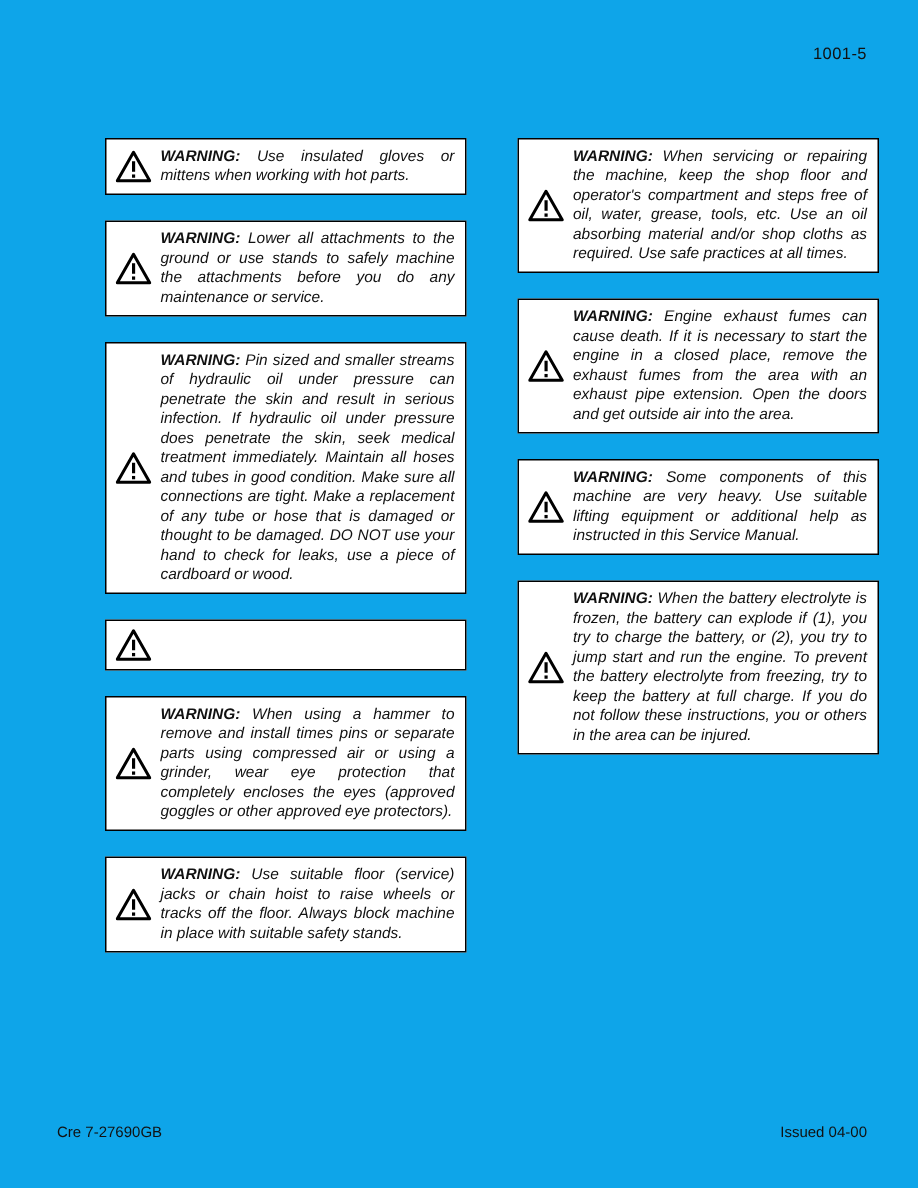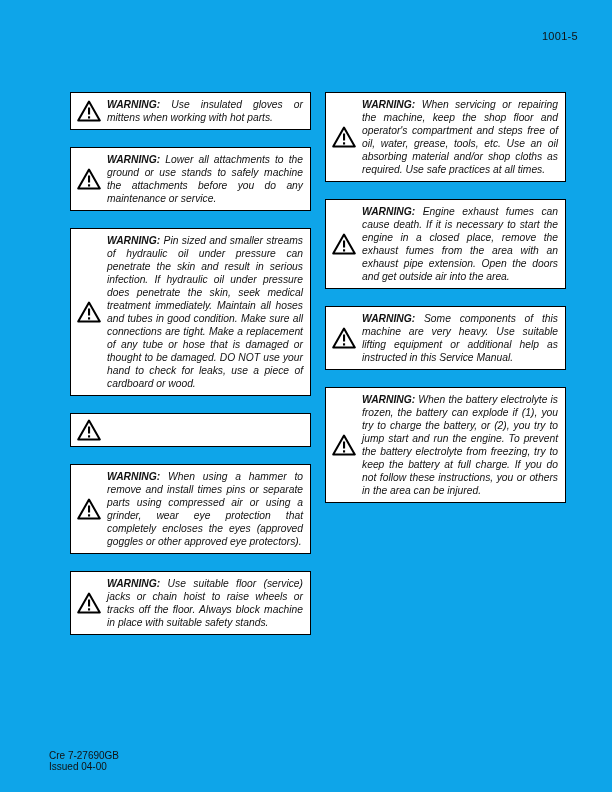--- a/index.html
+++ b/index.html
@@ -24,21 +24,21 @@
   }
   .col {
     position: absolute;
     top: 72px;
     display: flex;
     flex-direction: column;
     gap: 17px;
     margin-top: 20px;
   }
   .col-left  { left: 70px;  width: 241px; }
-  .col-right { left: 325px; width: 241px; }
+  .col-right { left: 345px; width: 241px; }
   .warning-box {
     border: 1.2px solid #000;
     display: flex;
     align-items: center;
     padding: 5px 7px 5px 5px;
     background: #fff;
   }
   .warn-icon {
     flex: 0 0 26px;
     display: flex;
@@ -51,28 +51,27 @@
     flex: 1;
     font-size: 10.3px;
     line-height: 13px;
     font-style: italic;
     text-align: justify;
     color: #111;
   }
   .warn-label { font-weight: bold; }
   .footer {
     position: absolute;
-    left: 49px;
+    left: 38px;
     right: 34px;
     top: 750px;
     display: flex;
     justify-content: space-between;
     font-size: 10px;
     color: #111;
-    flex-direction: column;
   }
 </style>
 </head>
 <body>
 
 <div class="page">
 
   <div class="page-number">1001-5</div>
 
   <div class="col col-left">

